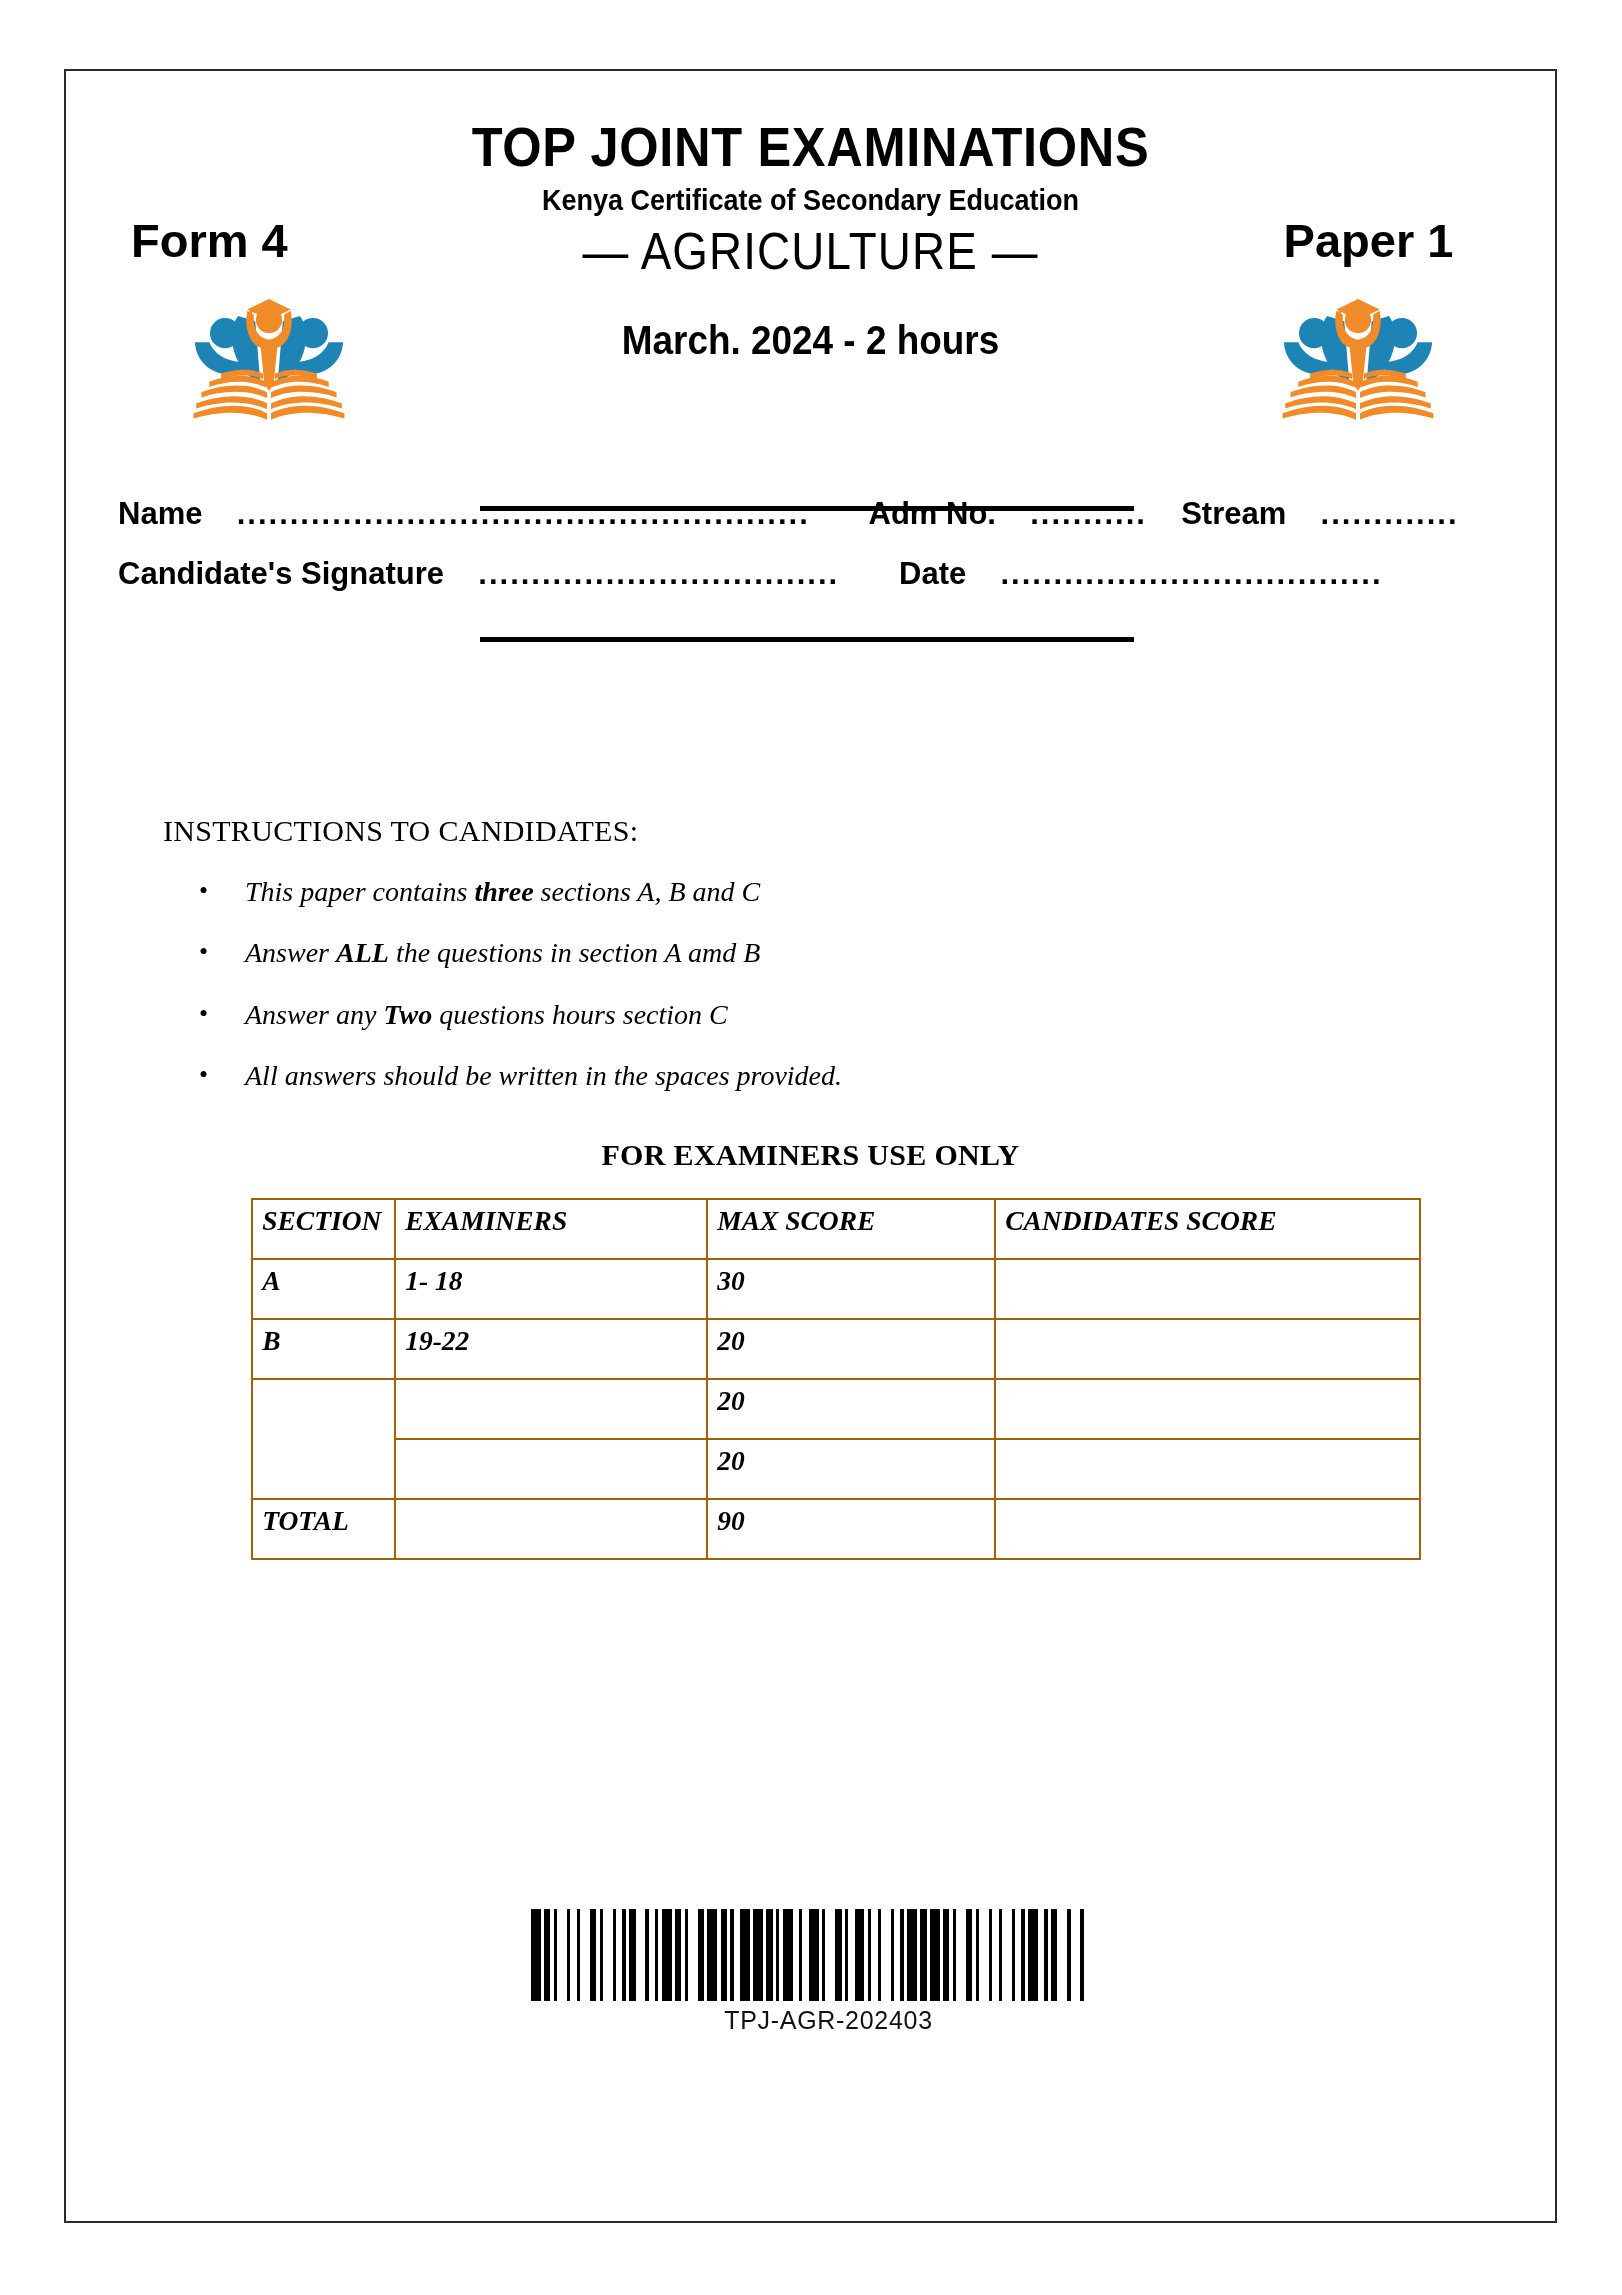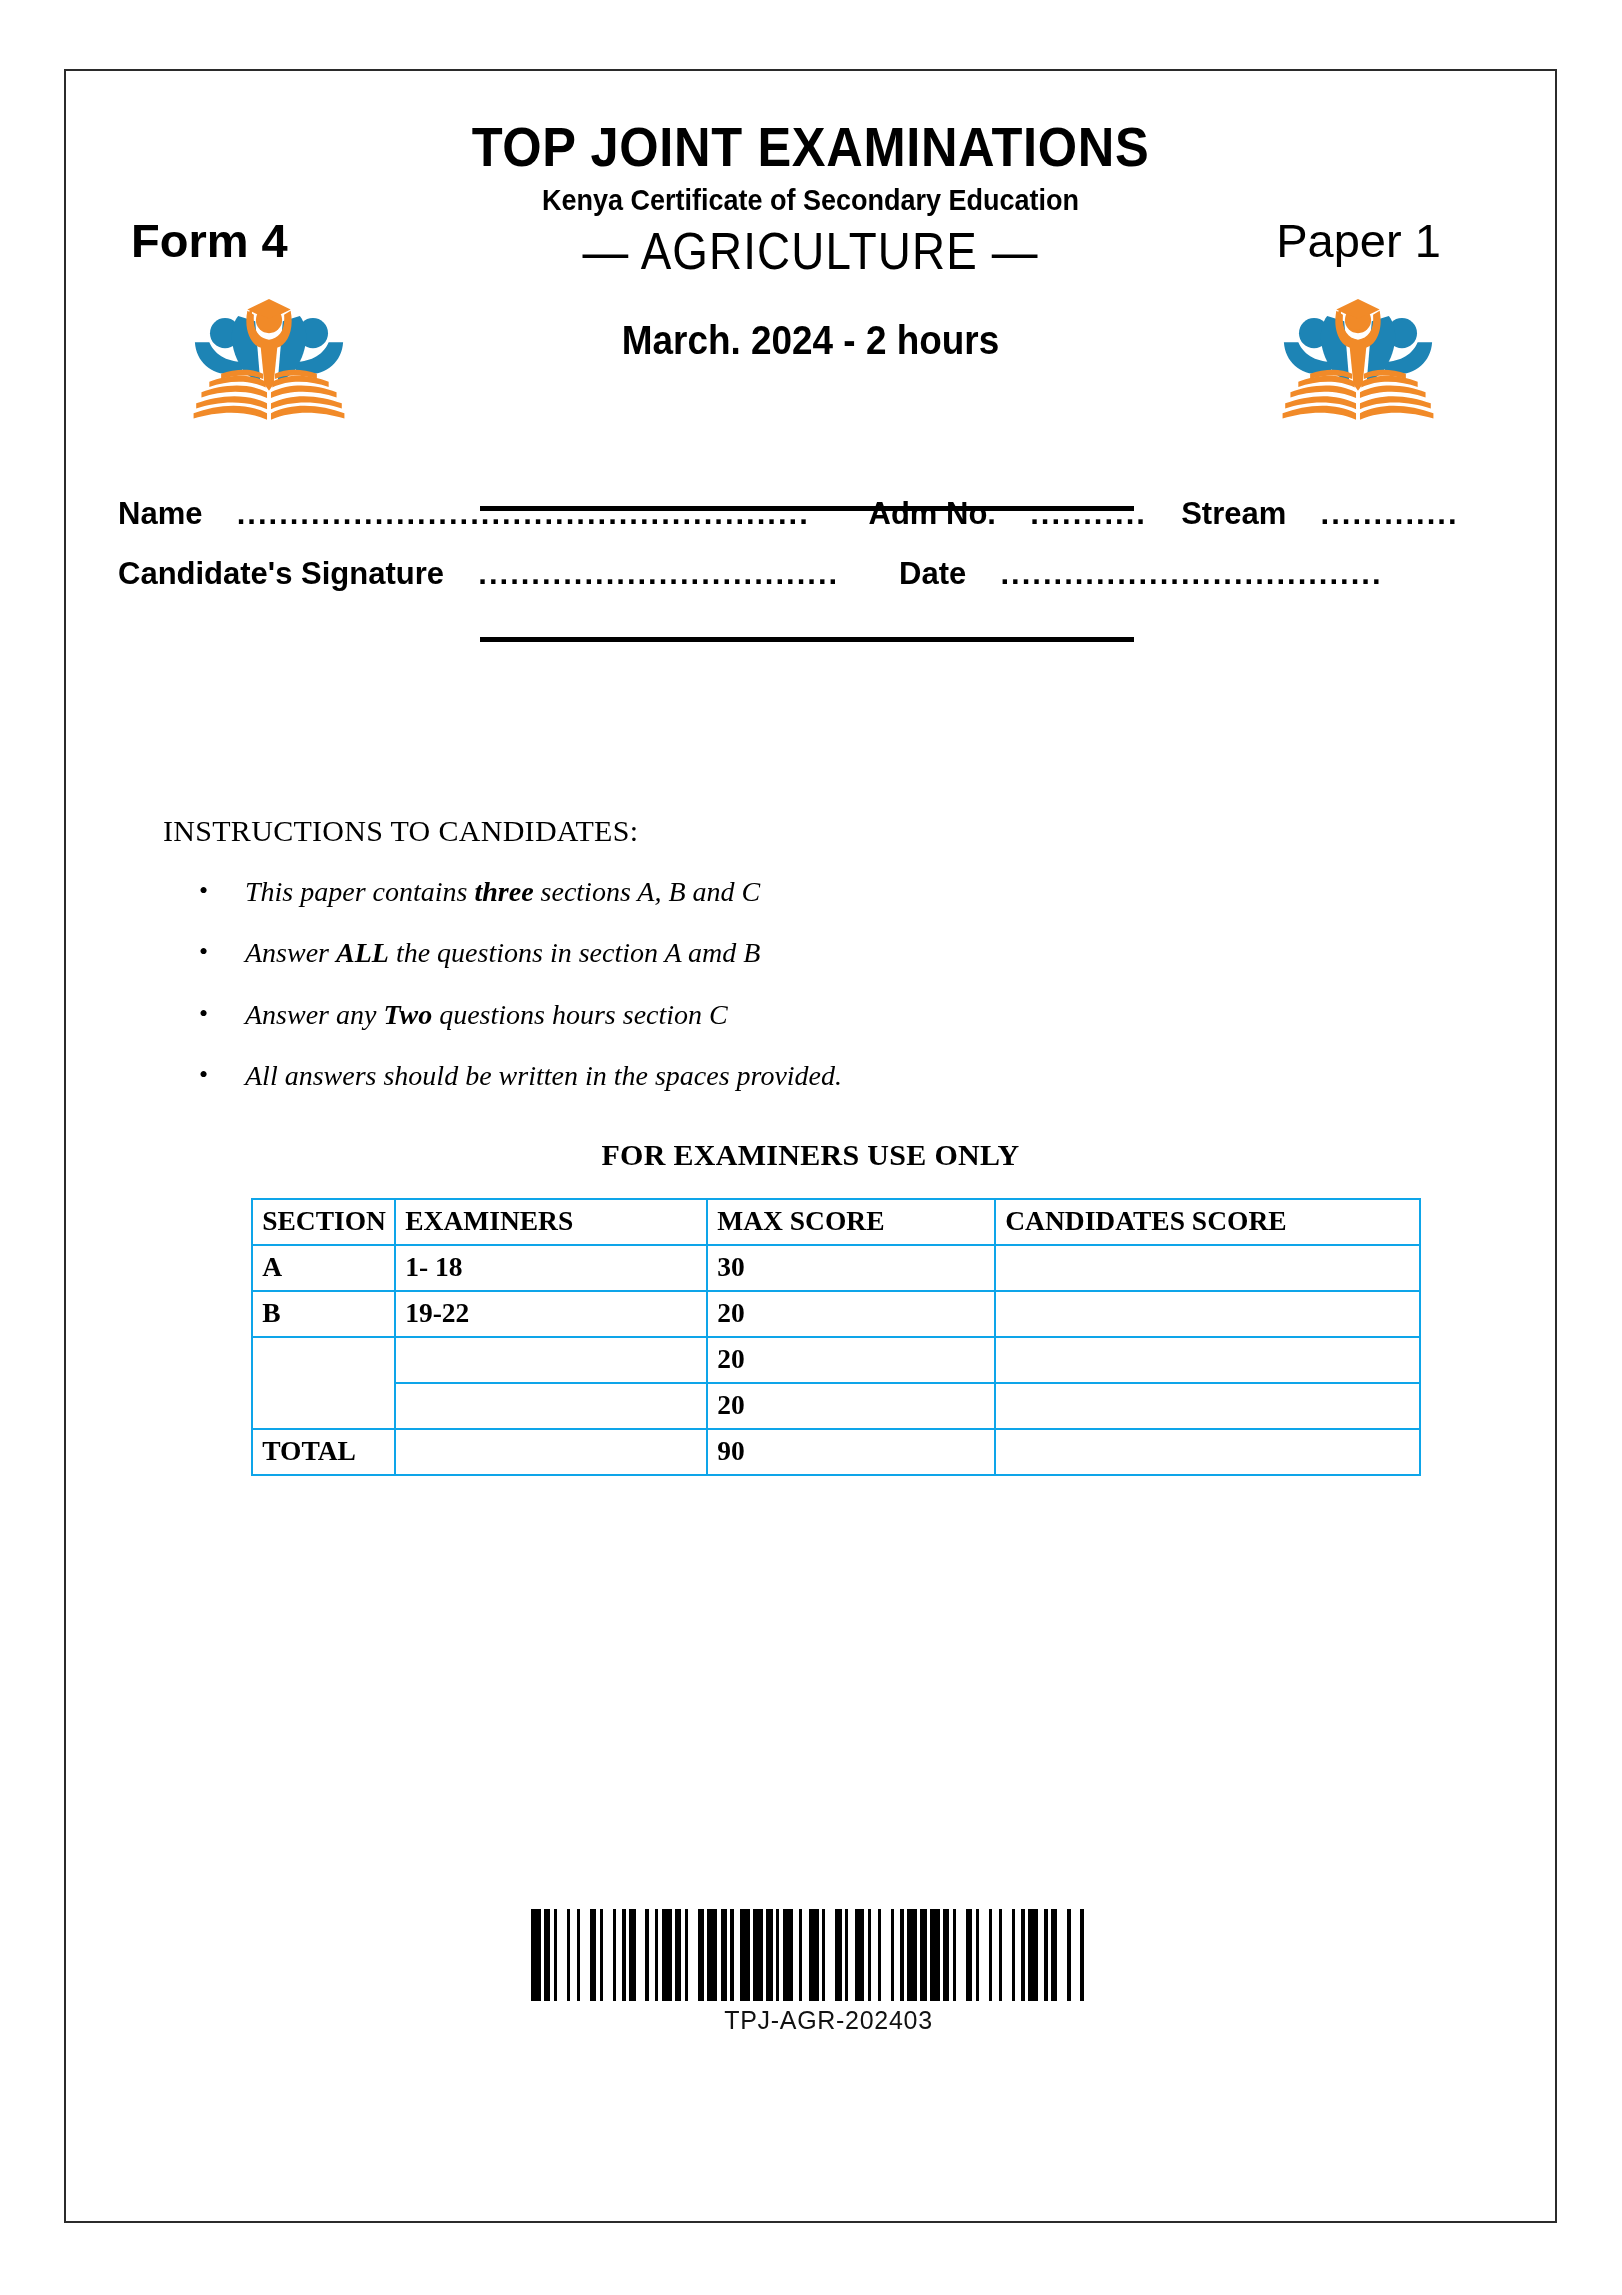--- a/index.html
+++ b/index.html
@@ -78,27 +78,27 @@
     width: 275px;
     text-align: left;
     font-family: "Liberation Sans Narrow", "Liberation Sans", sans-serif;
     font-size: 47px;
     font-weight: 700;
     line-height: 1;
   }
 
   #paper-label {
     position: absolute;
-    right: 59px;
+    right: 49px;
     top: 97px;
     width: 275px;
     text-align: center;
     font-family: "Liberation Sans Narrow", "Liberation Sans", sans-serif;
     font-size: 47px;
-    font-weight: 400;
+    font-weight: 700;
     line-height: 1;
   }
 
   #subject-line {
     position: absolute;
     left: 0;
     top: 105px;
     width: 100%;
     text-align: center;
     font-family: "Liberation Sans Narrow", "Liberation Sans", sans-serif;
@@ -218,27 +218,28 @@
     top: 1127px;
     width: 1167px;
   }
   table.ex-table {
     border-collapse: collapse;
     width: 100%;
     table-layout: fixed;
     font-family: "Liberation Serif", serif;
   }
   table.ex-table td {
-    border: 2px solid #0ea5e9;
+    border: 2px solid #a16207;
     padding: 5.2px 9.2px;
     vertical-align: top;
     font-size: 27.5px;
     font-weight: 700;
-    height: 46px;
+    height: 60px;
     box-sizing: border-box;
+    font-style: italic;
   }
   .col-section  { width: 143px; }
   .col-questions{ width: 312px; }
   .col-max      { width: 288px; }
   .col-cand     { width: 425px; }
   td.cell-questions-val {
     text-align: left;
     padding-right: 39px;
   }
   td.row-tall { height: 58px; }

